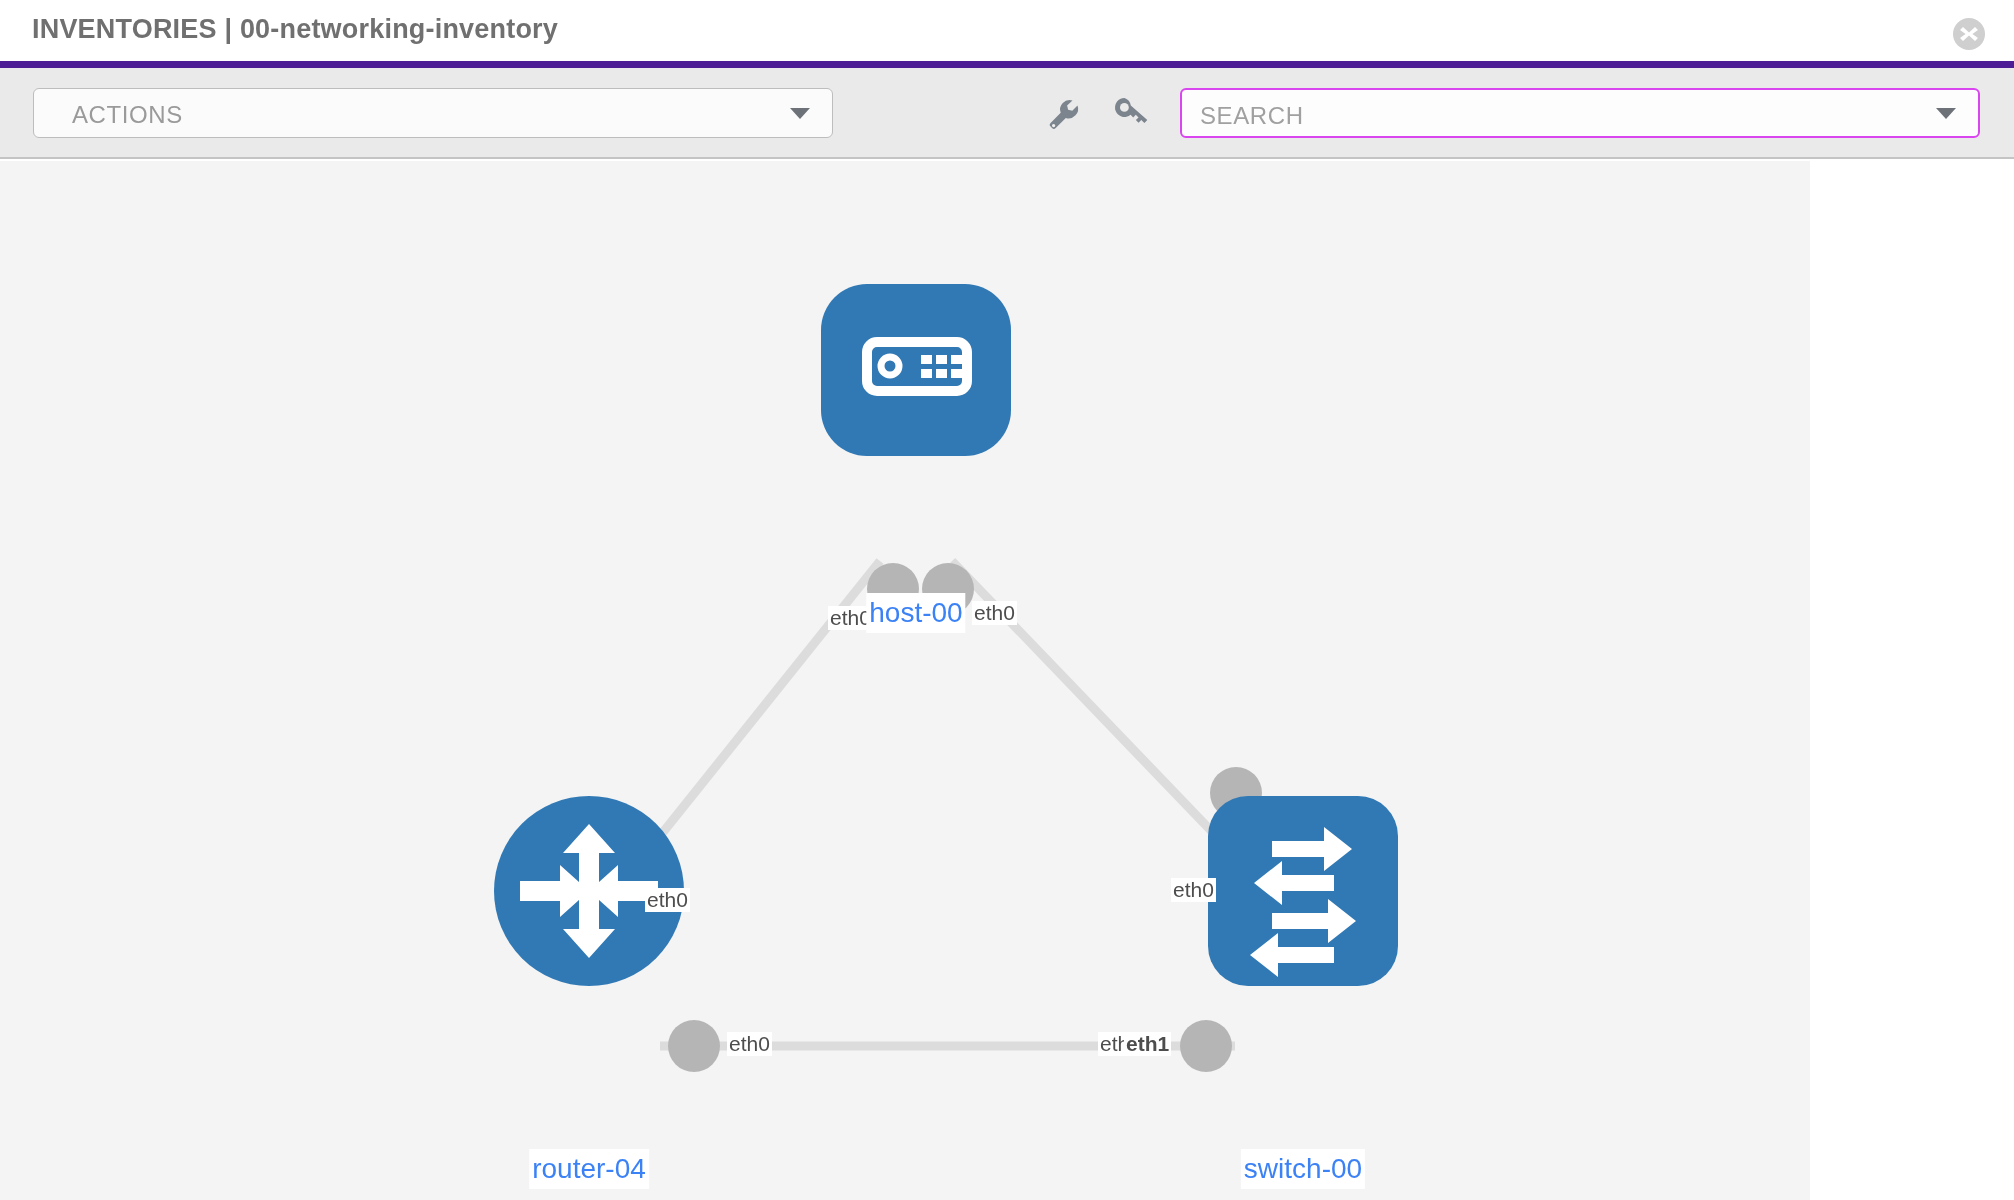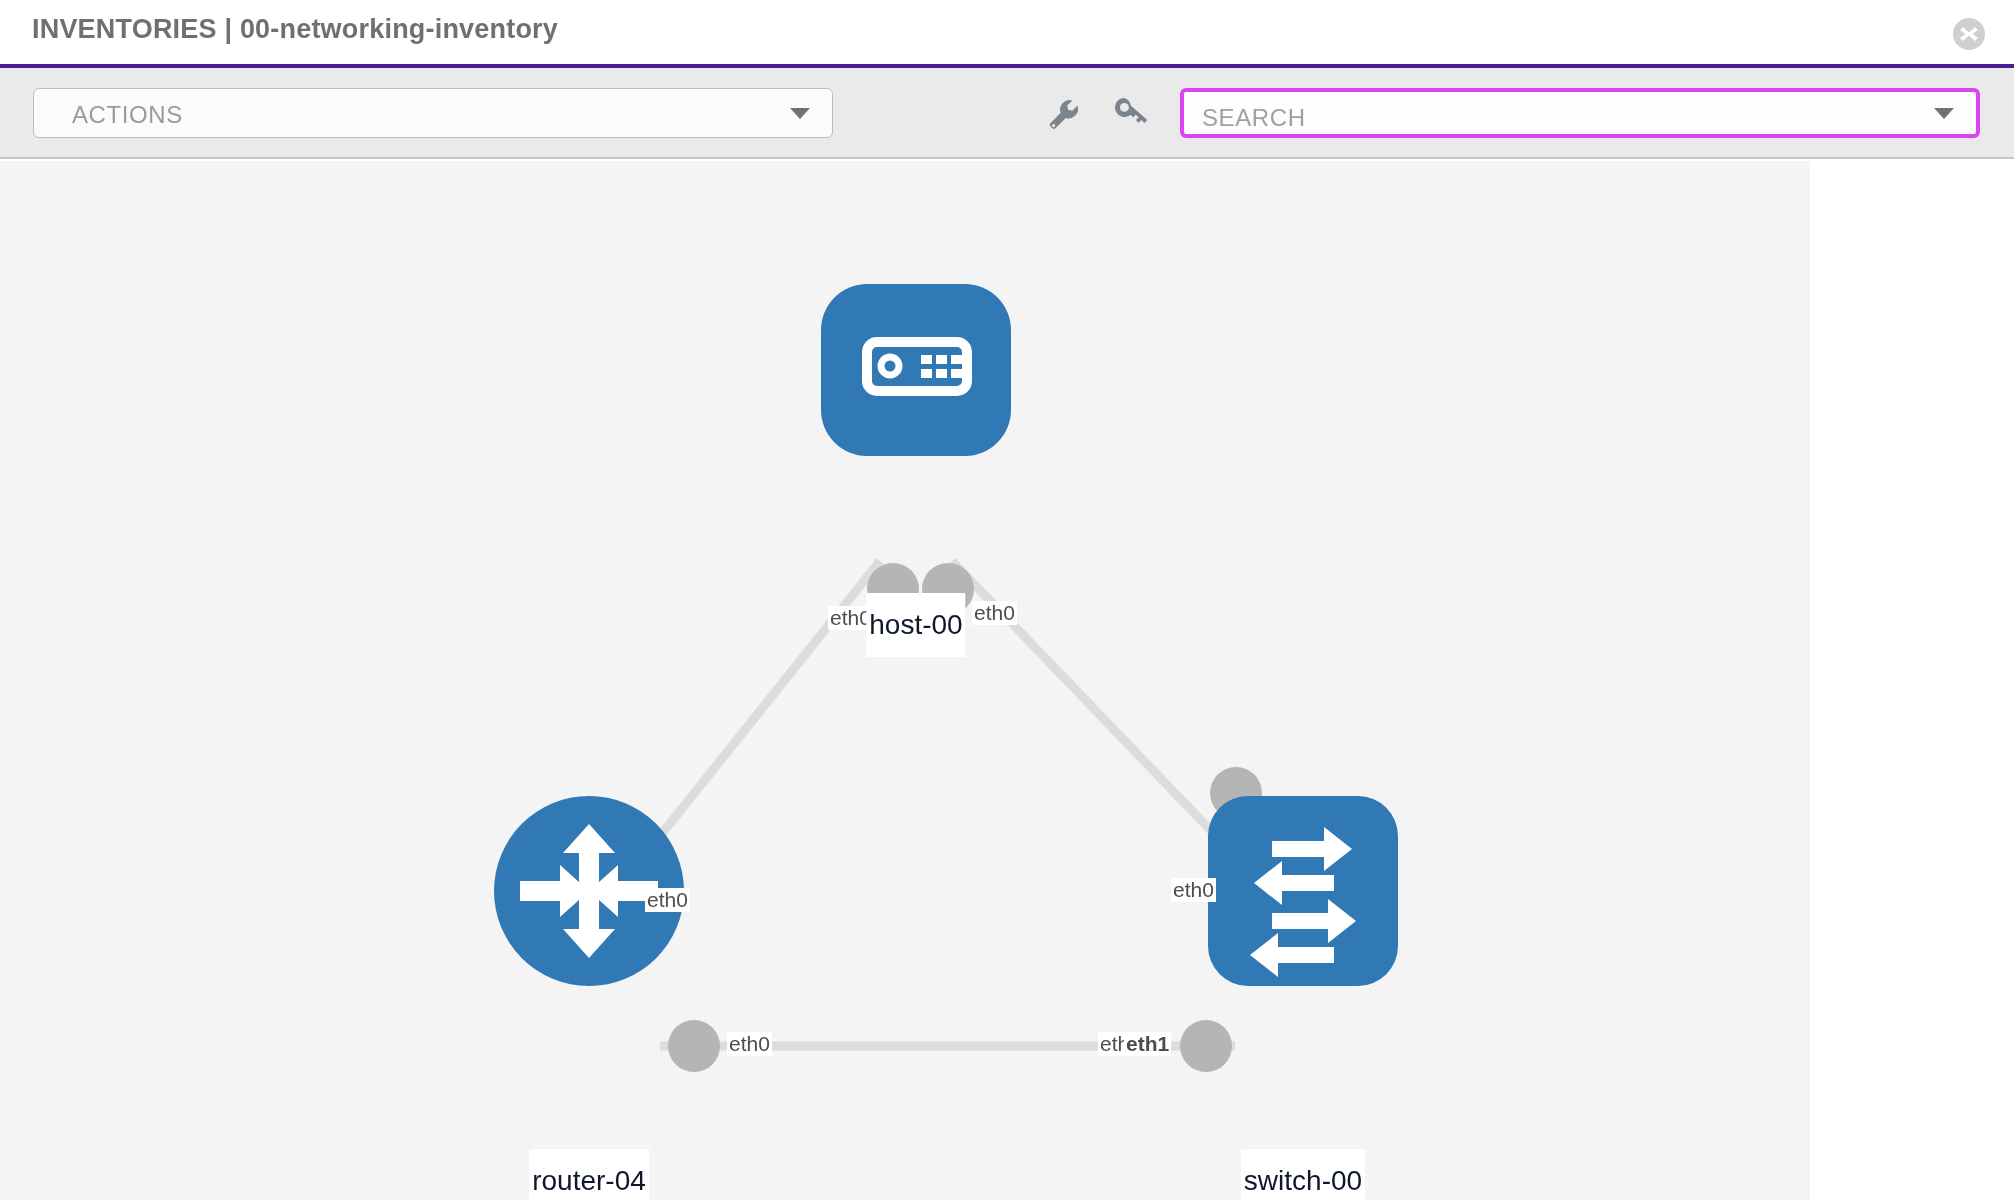--- a/index.html
+++ b/index.html
@@ -18,21 +18,21 @@
     height: 1200px;
     background: #ffffff;
   }
 
   
   .header {
     position: absolute;
     left: 0; top: 0;
     width: 2014px; height: 68px;
     background: #ffffff;
-    border-bottom: 4px solid #4c1d95;
+    border-bottom: 7px solid #4c1d95;
   }
   .header-title {
     position: absolute;
     left: 32px; top: 14px;
     font-size: 27px;
     font-weight: bold;
     color: #707070;
     letter-spacing: 0.2px;
     white-space: nowrap;
   }
@@ -90,21 +90,21 @@
   }
   .tool-icon svg { display: block; width: 40px; height: 40px; }
   .tool-wrench { left: 1042px; }
   .tool-key    { left: 1110px; }
 
   .search-box {
     position: absolute;
     left: 1180px; top: 20px;
     width: 800px; height: 50px;
     background: #fdfdfd;
-    border: 4px solid #d946ef;
+    border: 2px solid #d946ef;
     border-radius: 6px;
     cursor: text;
   }
   .search-label {
     position: absolute;
     left: 18px; top: 12px;
     font-size: 24px;
     color: #a0a0a0;
     letter-spacing: 0.6px;
   }
@@ -116,23 +116,23 @@
     width: 1810px; height: 1039px;
     background: #f4f4f4;
     overflow: hidden;
   }
   .topology { position: absolute; left: 0; top: 0; width: 2014px; height: 1039px; }
 
   
   .node-label {
     position: absolute;
     font-size: 28px;
-    color: #0f172a;
-    background: #ffffff;
-    padding: 16px 3px;
+    color: #3b82f6;
+    background: #ffffff;
+    padding: 4px 3px;
     white-space: nowrap;
     transform: translateX(-50%);
   }
   .iface-label {
     position: absolute;
     font-size: 21px;
     color: #4d4d4d;
     background: #ffffff;
     padding: 0 2px;
     white-space: nowrap;

